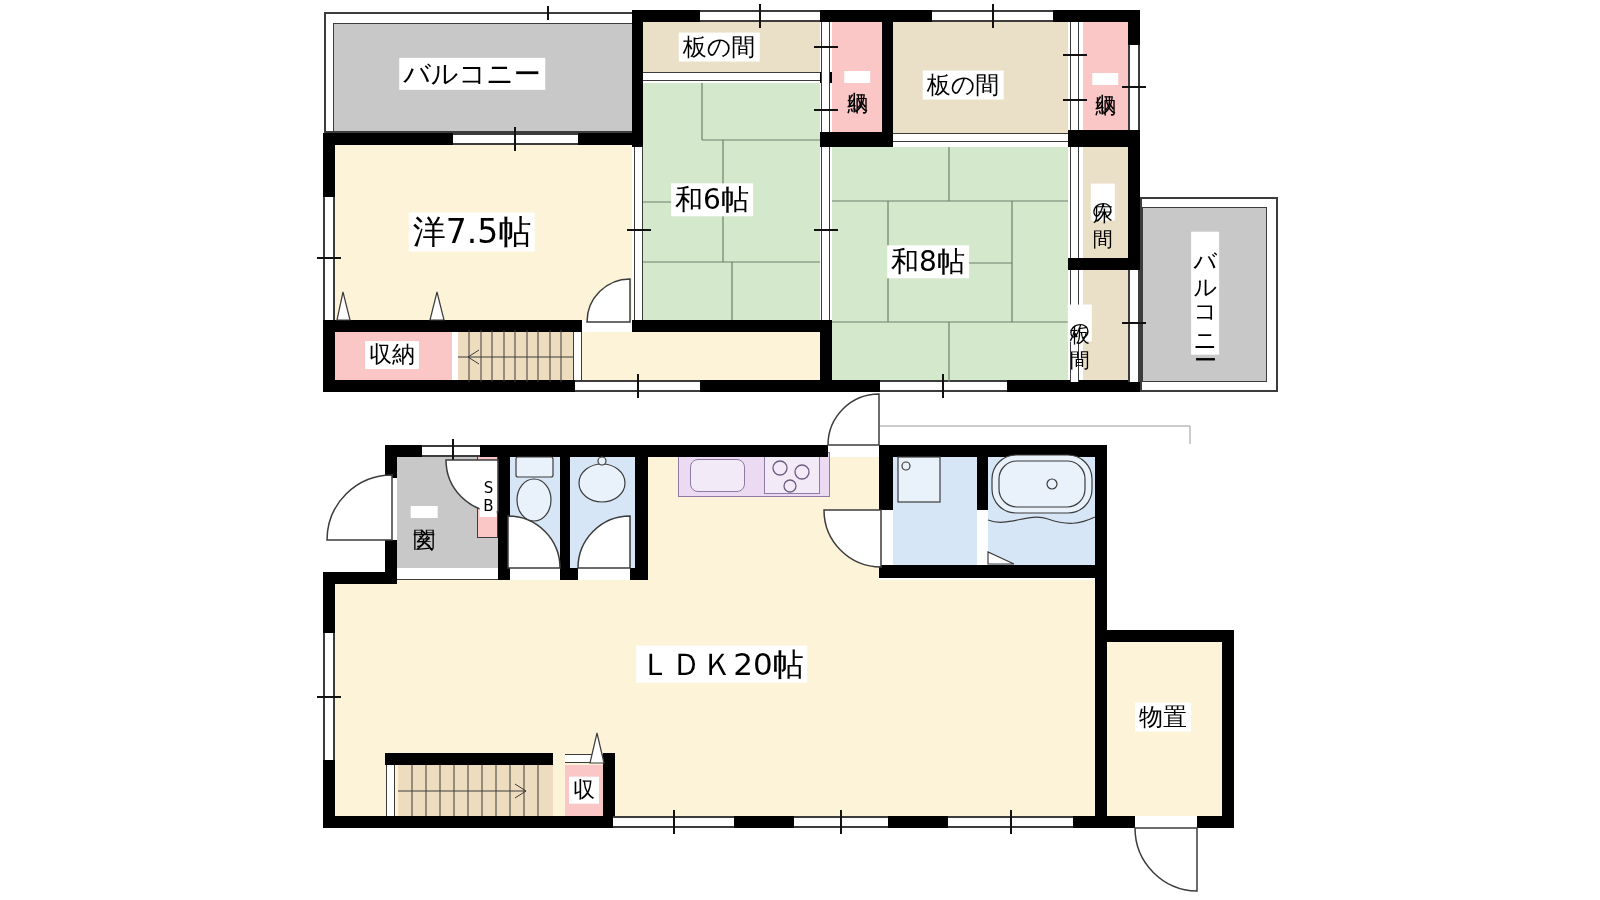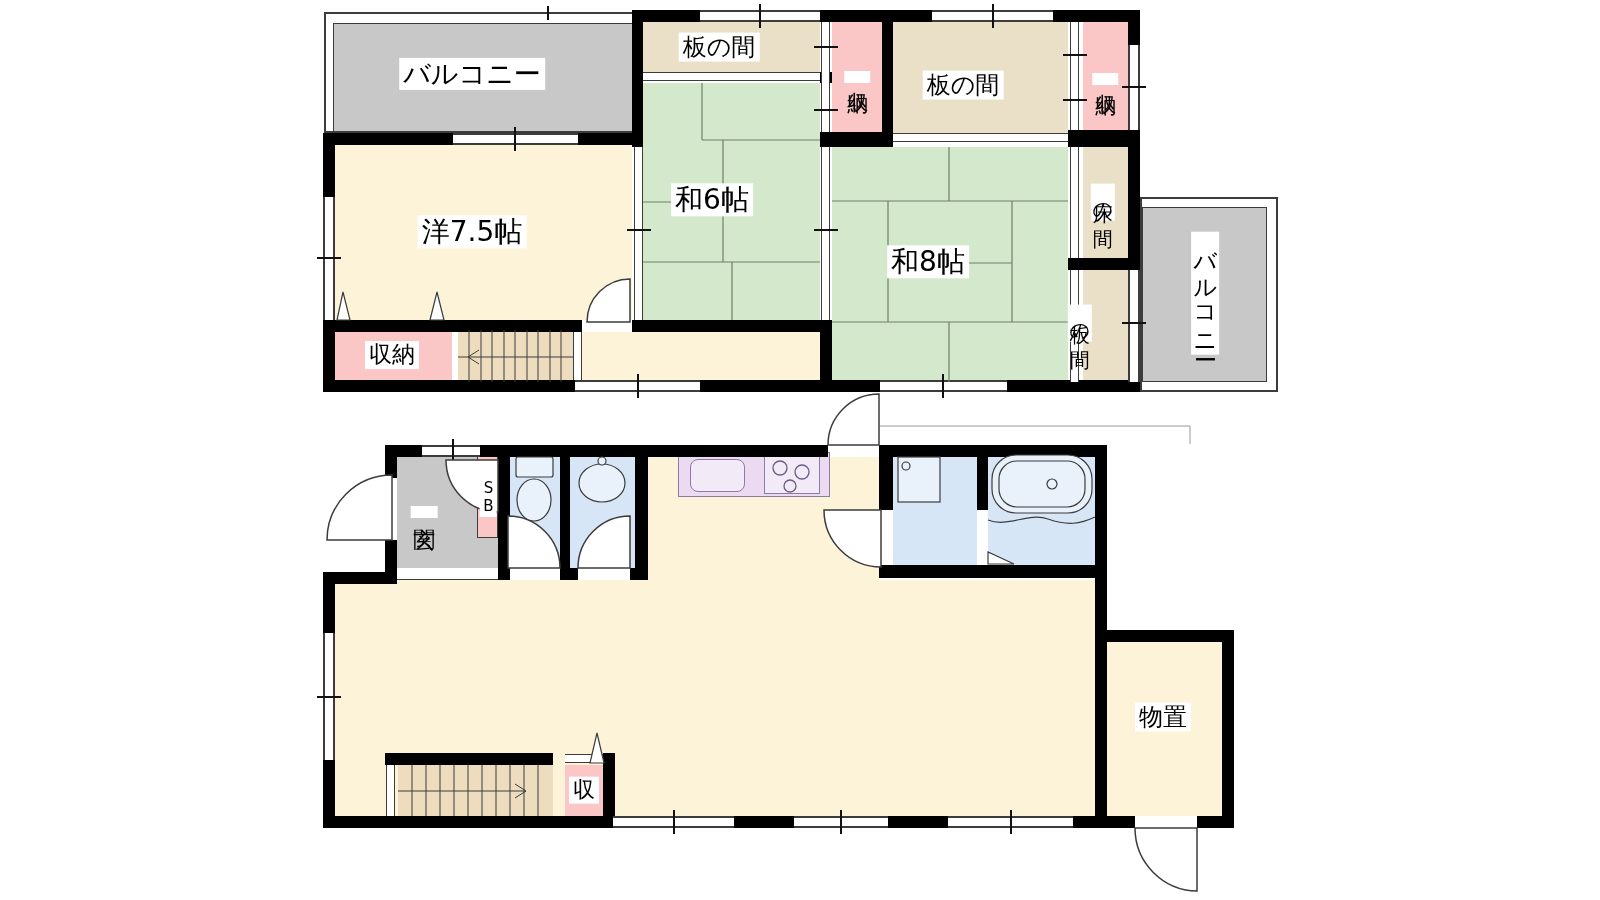--- a/index.html
+++ b/index.html
@@ -264,26 +264,27 @@
         <circle cx="802" cy="472" r="7"></circle>
         <circle cx="790" cy="486" r="6"></circle>
     </g>
   </svg>
 
   <div class="lbl" style="left:472px;top:74px;font-size:27px;">バルコニー</div>
   <div class="lbl" style="left:719px;top:47px;font-size:24px;">板の間</div>
   <div class="lbl vert" style="left:857px;top:77px;font-size:21px;">収納</div>
   <div class="lbl" style="left:963px;top:85px;font-size:24px;">板の間</div>
   <div class="lbl vert" style="left:1105px;top:79px;font-size:21px;">収納</div>
-  <div class="lbl" style="left:472px;top:232px;font-size:28px;">洋7.5帖</div>
+  <div class="lbl" style="left:472px;top:232px;font-size:33px;">洋7.5帖</div>
   <div class="lbl" style="left:712px;top:200px;font-size:28px;">和6帖</div>
   <div class="lbl" style="left:928px;top:262px;font-size:28px;">和8帖</div>
   <div class="lbl vert" style="left:1103px;top:202px;font-size:20px;">床の間</div>
   <div class="lbl vert" style="left:1080px;top:323px;font-size:20px;">板の間</div>
   <div class="lbl vert" style="left:1205px;top:293px;font-size:23px;">バルコニー</div>
   <div class="lbl" style="left:392px;top:355px;font-size:23px;">収納</div>
 
   <div class="lbl vert" style="left:424px;top:512px;font-size:22px;">玄関</div>
   <div class="lbl vert" style="left:488px;top:497px;font-size:15px;letter-spacing:0;padding:2px 0;">SB</div>
+  <div class="lbl" style="left:722px;top:664px;font-size:31px;">ＬＤＫ20帖</div>
   <div class="lbl" style="left:584px;top:790px;font-size:22px;">収</div>
   <div class="lbl" style="left:1163px;top:717px;font-size:24px;">物置</div>
 
 </div>
 
 </body></html>

